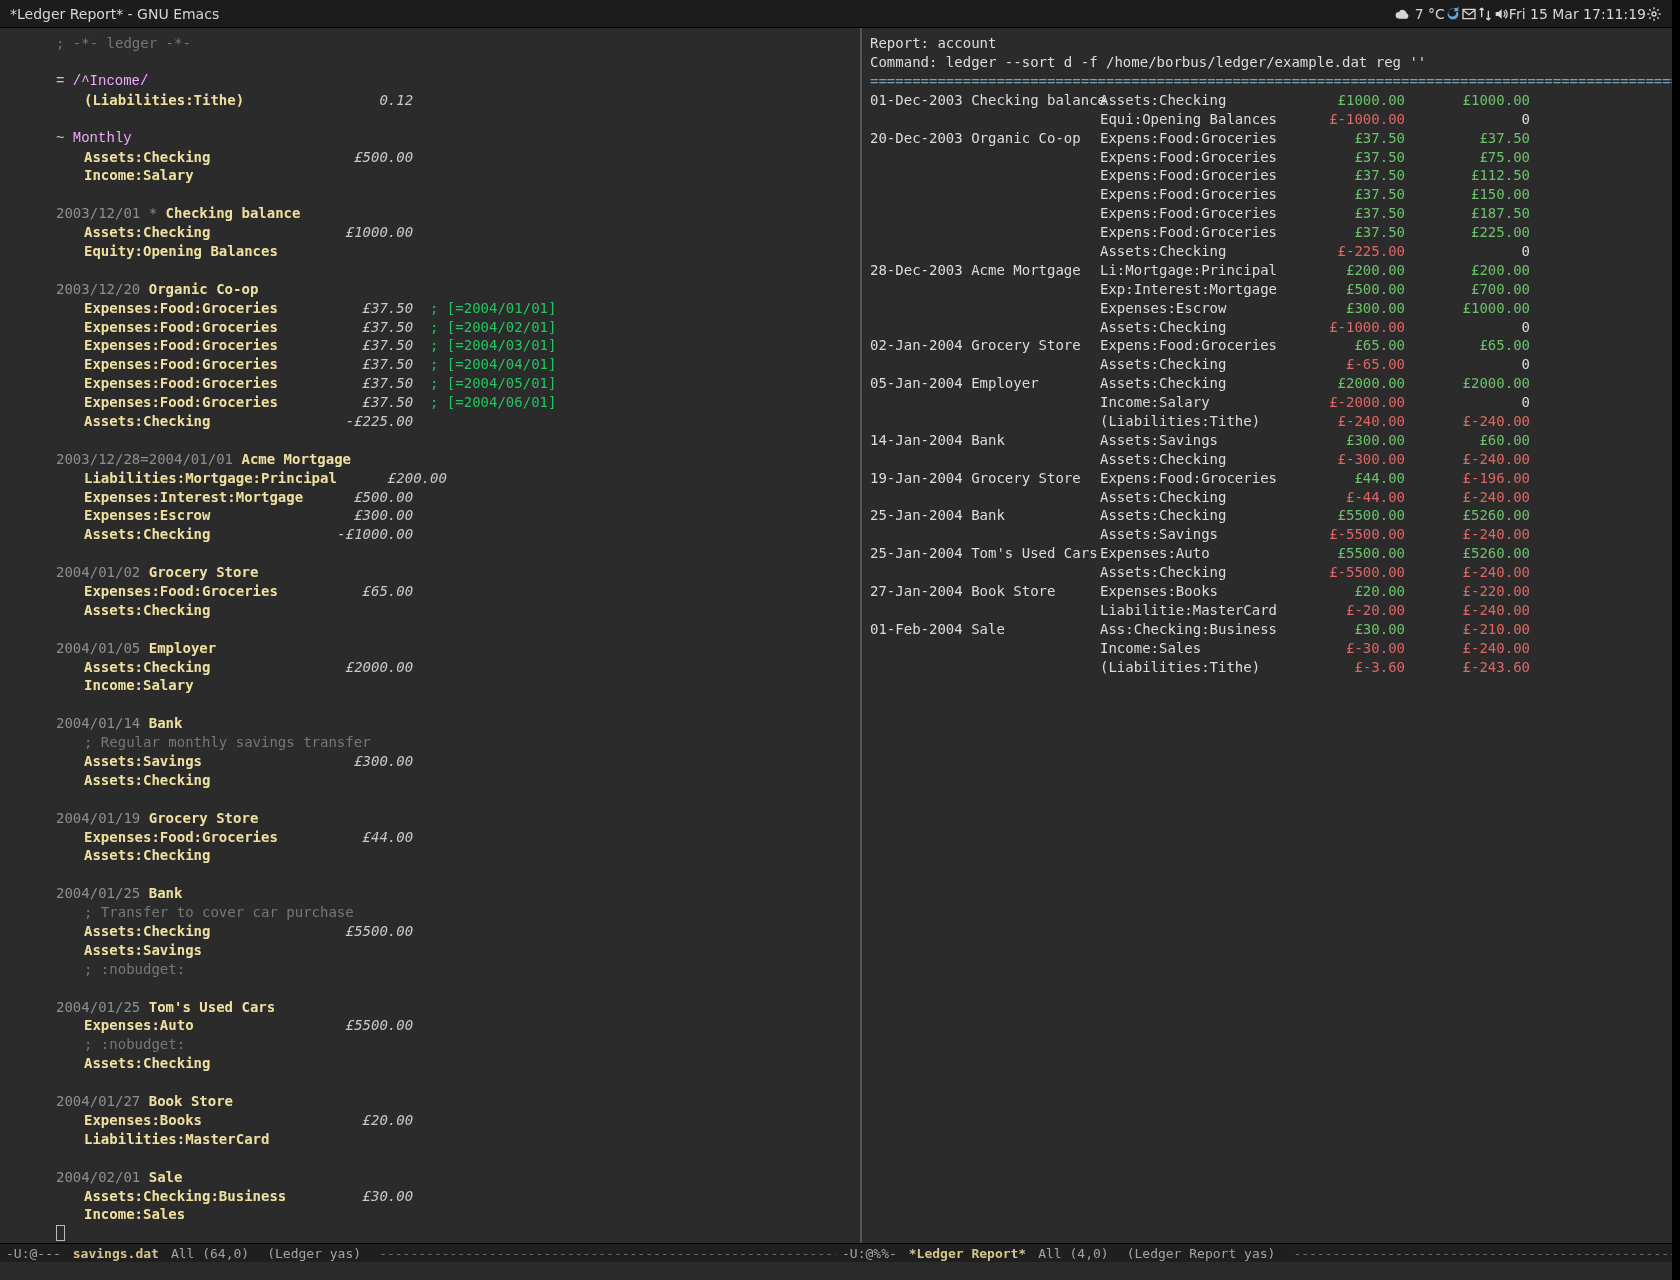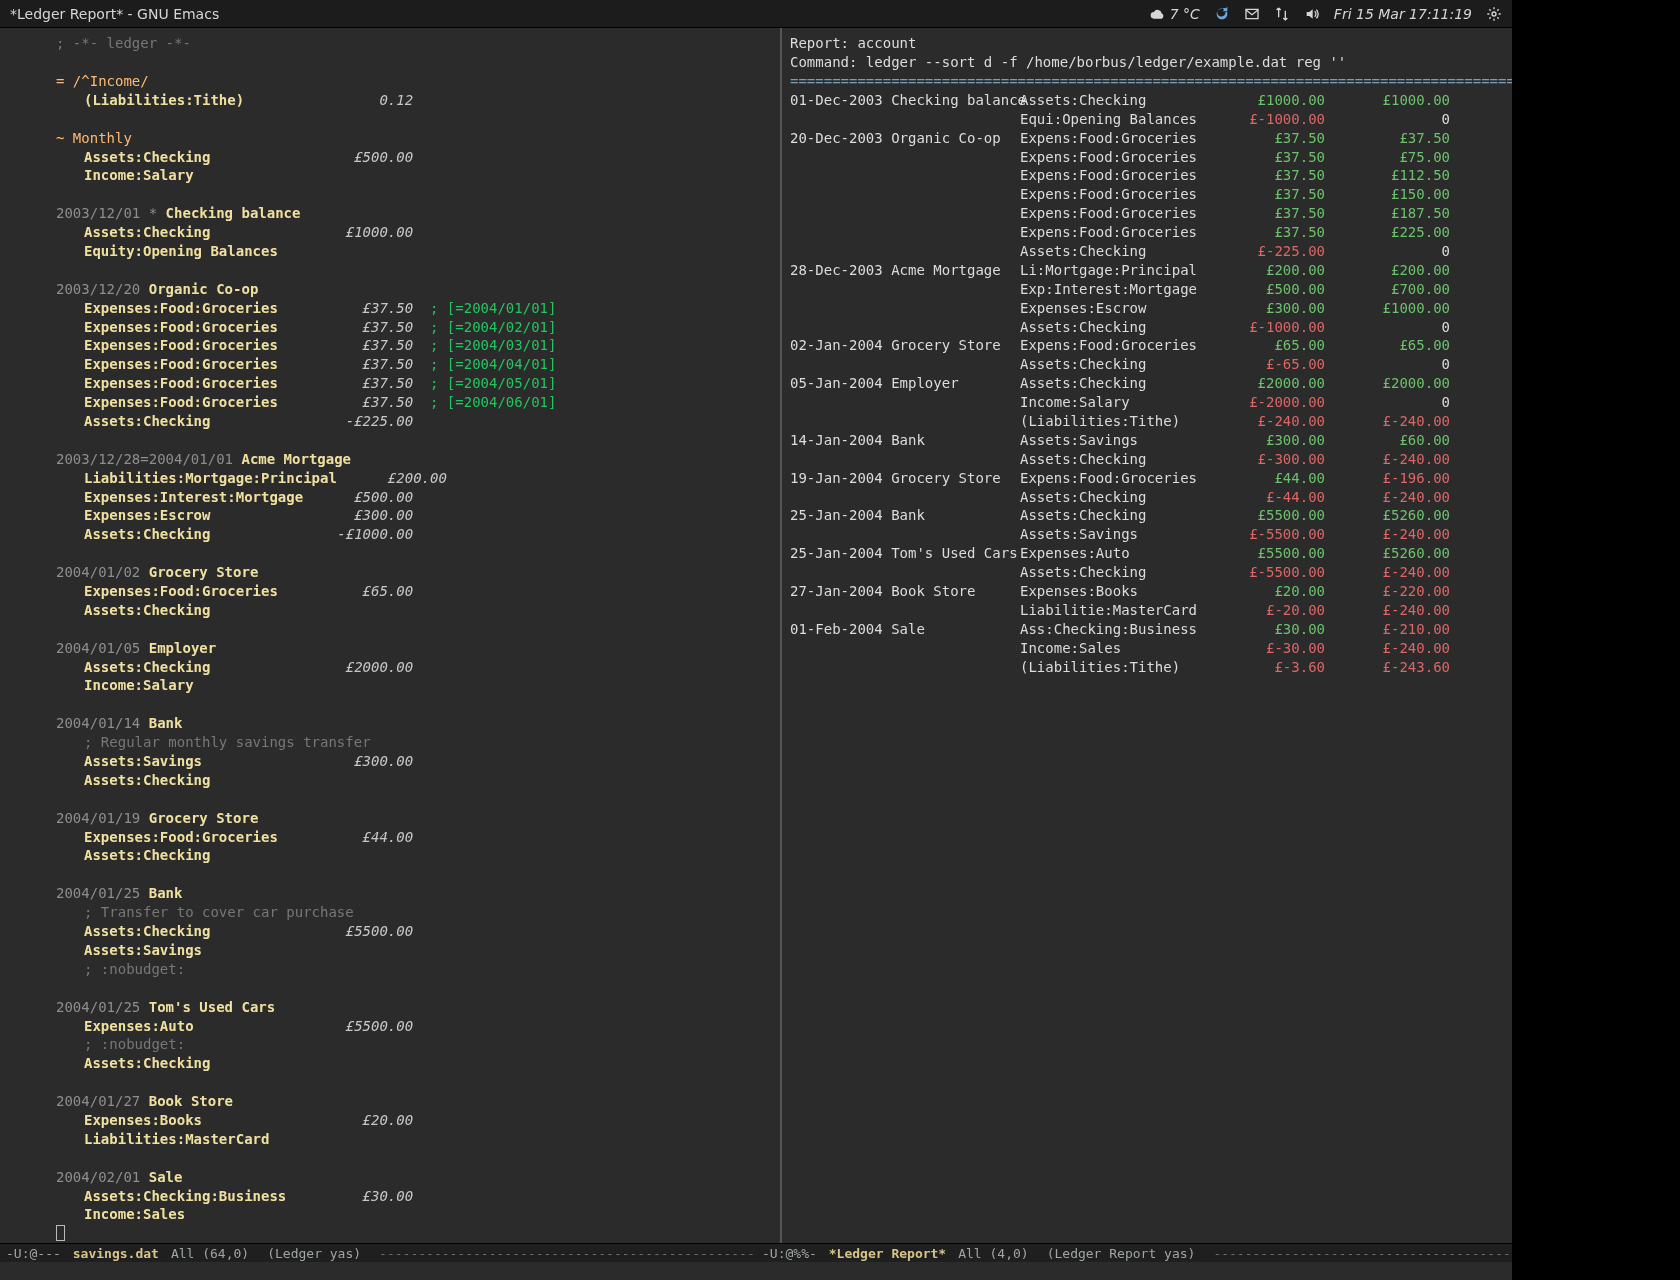--- a/index.html
+++ b/index.html
@@ -6,42 +6,41 @@
   html, body {
     width: 1680px;
     height: 1280px;
     background: #000;
     font-family: "DejaVu Sans Mono", Menlo, Consolas, monospace;
     font-size: 14px;
     color: #c7c7c7;
     overflow: hidden;
   }
   .screen {
-    width: 1512px;
+    width: 1672px;
     height: 1280px;
     display: flex;
     flex-direction: column;
     background: #000;
-    justify-content: flex-end;
   }
   
   .menubar {
     height: 32px;
     background: #1c1c1c;
     color: #d6d6d6;
     display: flex;
     align-items: center;
     padding: 0 10px;
     font-family: "DejaVu Sans", sans-serif;
     font-size: 14px;
     border-bottom: 1px solid #000;
   }
   .menubar .title { flex: 0 0 auto; }
   .menubar .spacer { flex: 1 1 auto; }
-  .menubar .tray { display: flex; align-items: center; gap: 14px; font-style: italic; }
+  .menubar .tray { display: flex; align-items: center; gap: 0; }
   .menubar .tray span { display: inline-flex; align-items: center; }
   .menubar svg { width: 16px; height: 16px; fill: #d6d6d6; }
   
   .split {
     flex: 1 1 auto;
     display: flex;
     background: #2b2b2b;
     padding-left: 48px;
   }
   .pane {
@@ -54,21 +53,21 @@
     white-space: pre;
   }
   .pane.right {
     border-left: 2px solid #555;
   }
   .hr-line {
     color: #7aa0b8;
     letter-spacing: 0;
   }
   .c-comment { color: #777; }
-  .c-directive { color: #fdba74; }      
+  .c-directive { color: #f0abfc; font-family: Liberation Mono, monospace; }      
   .c-date { color: #8e8e8e; }
   .c-payee { color: #f0e0a0; font-weight: bold; }
   .c-account { color: #f0e0a0; font-weight: bold; }
   .c-amount { color: #c7c7c7; }
   .c-tag { color: #22c55e; }
   .c-green { color: #6cc26c; }
   .c-red { color: #d66; }
   .c-white { color: #dcdcdc; }
   .c-head { color: #dcdcdc; }
   .cursor {

